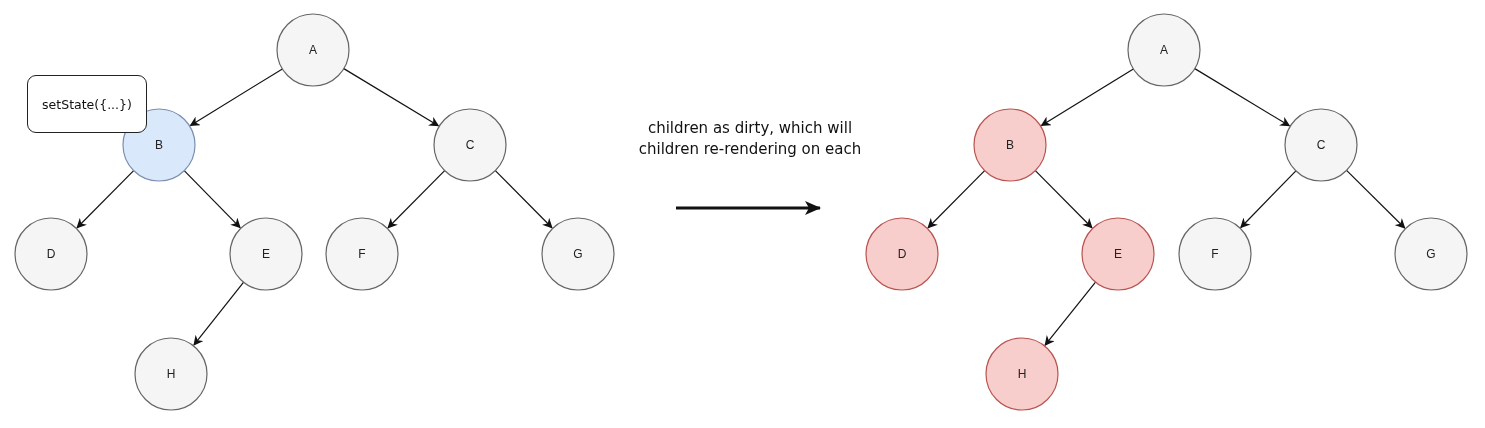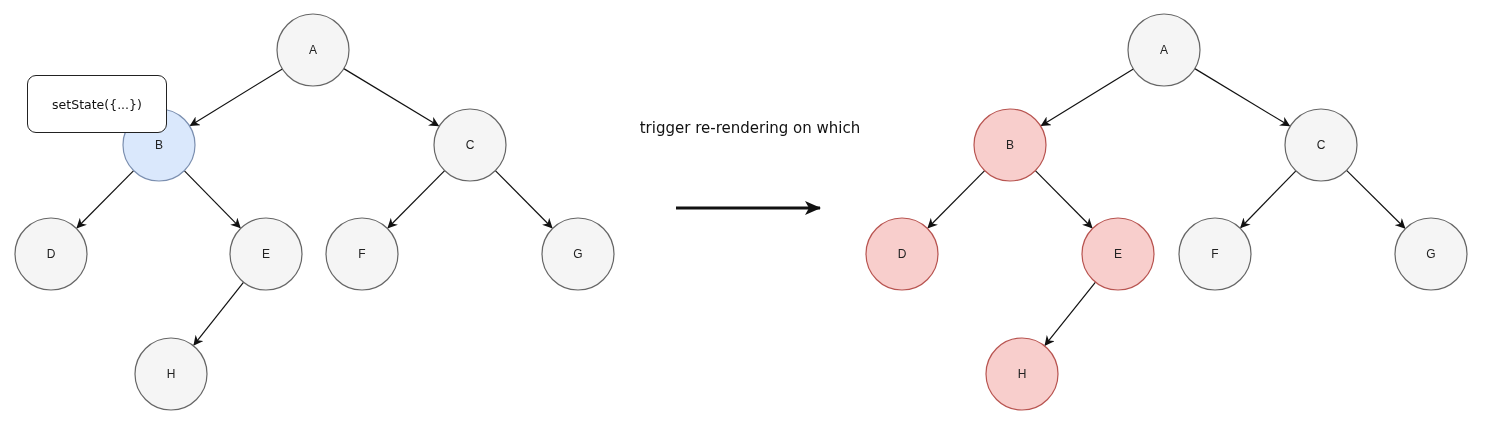--- a/index.html
+++ b/index.html
@@ -4,21 +4,21 @@
 <style>
   html, body { margin:0; padding:0; background:#ffffff; }
   body { width:1485px; height:428px; position:relative; overflow:hidden; font-family:"Liberation Sans", sans-serif; }
   svg { position:absolute; left:0; top:0; }
   .node-label { font-family:"Liberation Sans", sans-serif; font-size:12px; fill:#222; }
   .caption {
     position:absolute; left:600px; top:118px; width:300px; text-align:center;
     font-family:"DejaVu Sans", sans-serif; font-size:15px; line-height:21px; color:#111;
   }
   .callout {
-    position:absolute; left:27px; top:75px; width:140px; height:58px;
+    position:absolute; left:27px; top:75px; width:120px; height:58px;
     border:1.3px solid #222; border-radius:9px; background:#fff;
     display:flex; align-items:center; justify-content:center;
     font-family:"DejaVu Sans", sans-serif; font-size:12.5px; color:#111; box-sizing:border-box;
   }
 </style>
 </head>
 <body>
 
 <svg id="diagram" width="1485" height="428" viewBox="0 0 1485 428" xmlns="http://www.w3.org/2000/svg">
   <defs>
@@ -112,14 +112,15 @@
       </g>
     </g>
   <line id="transition-arrow" stroke="#111" stroke-width="3" marker-end="url(#bigarrow)" x1="676" y1="208" x2="820" y2="208"></line>
 </svg>
 
 <div class="callout">
   <span>setState({...})</span>
 </div>
 
 <div class="caption">
-  <div>trigger re-rendering on which</div>
+  <div>children as dirty, which will</div>
+  <div>children re-rendering on each</div>
 </div>
 
 </body></html>

